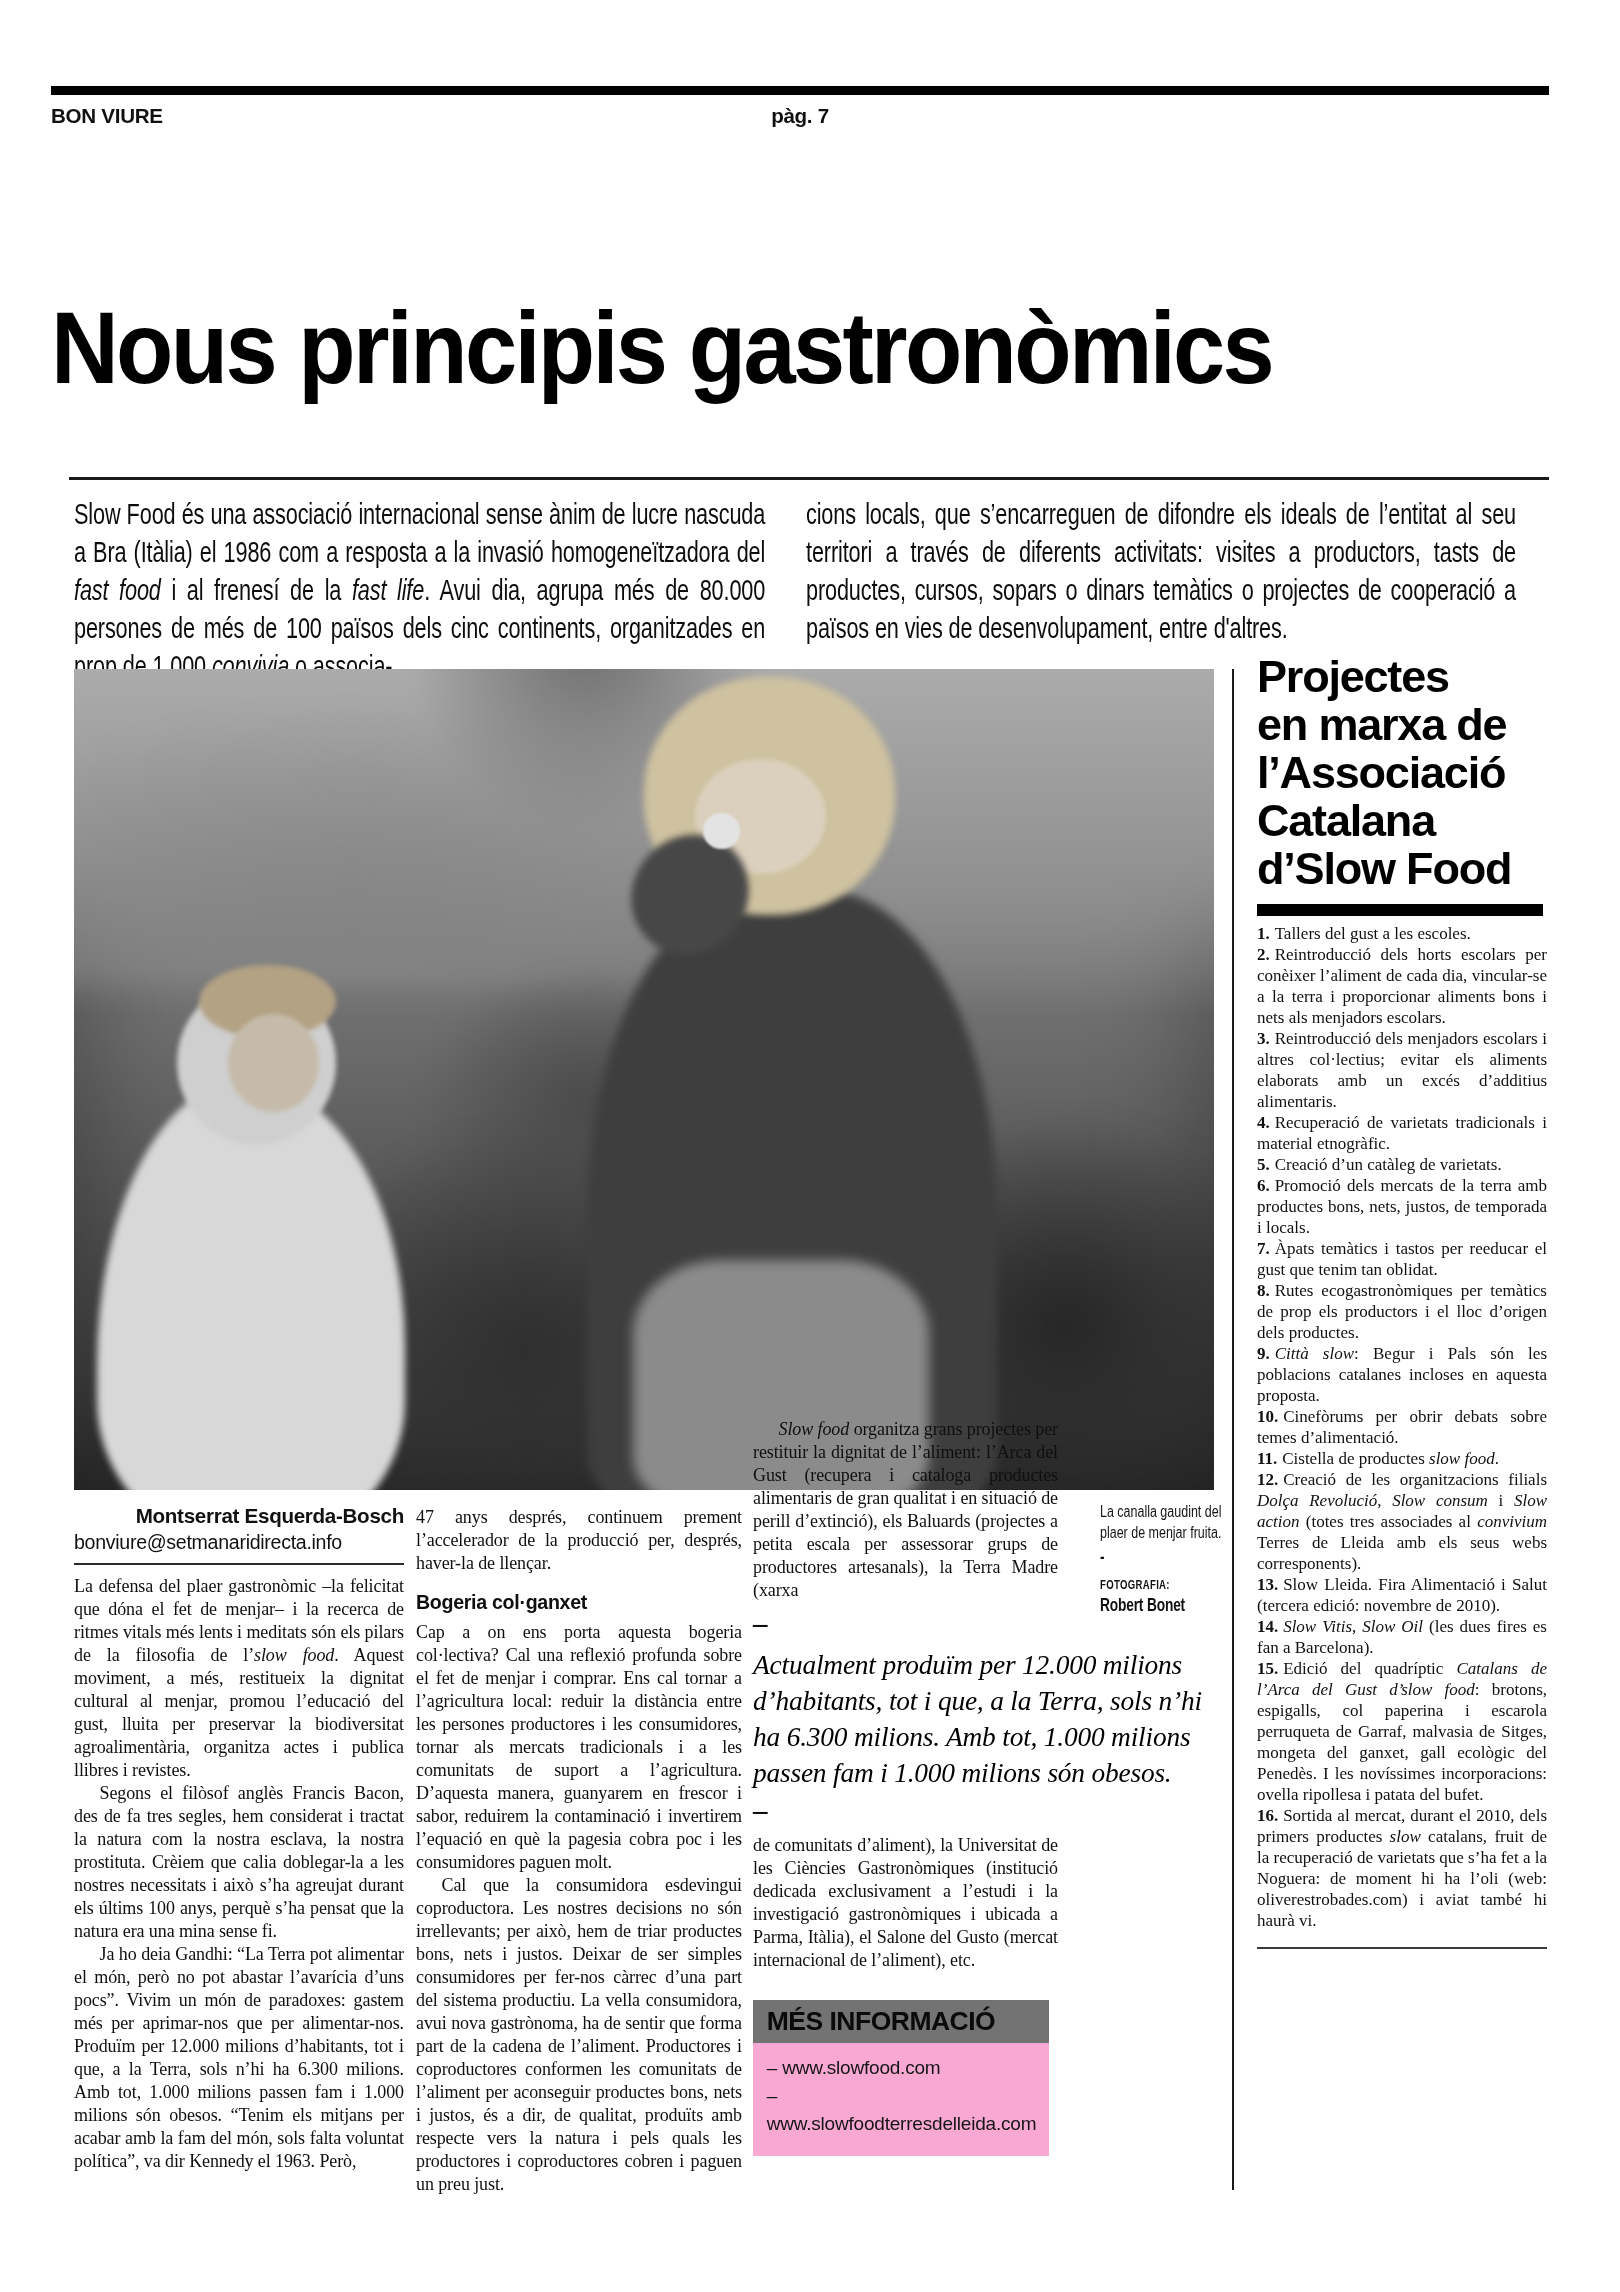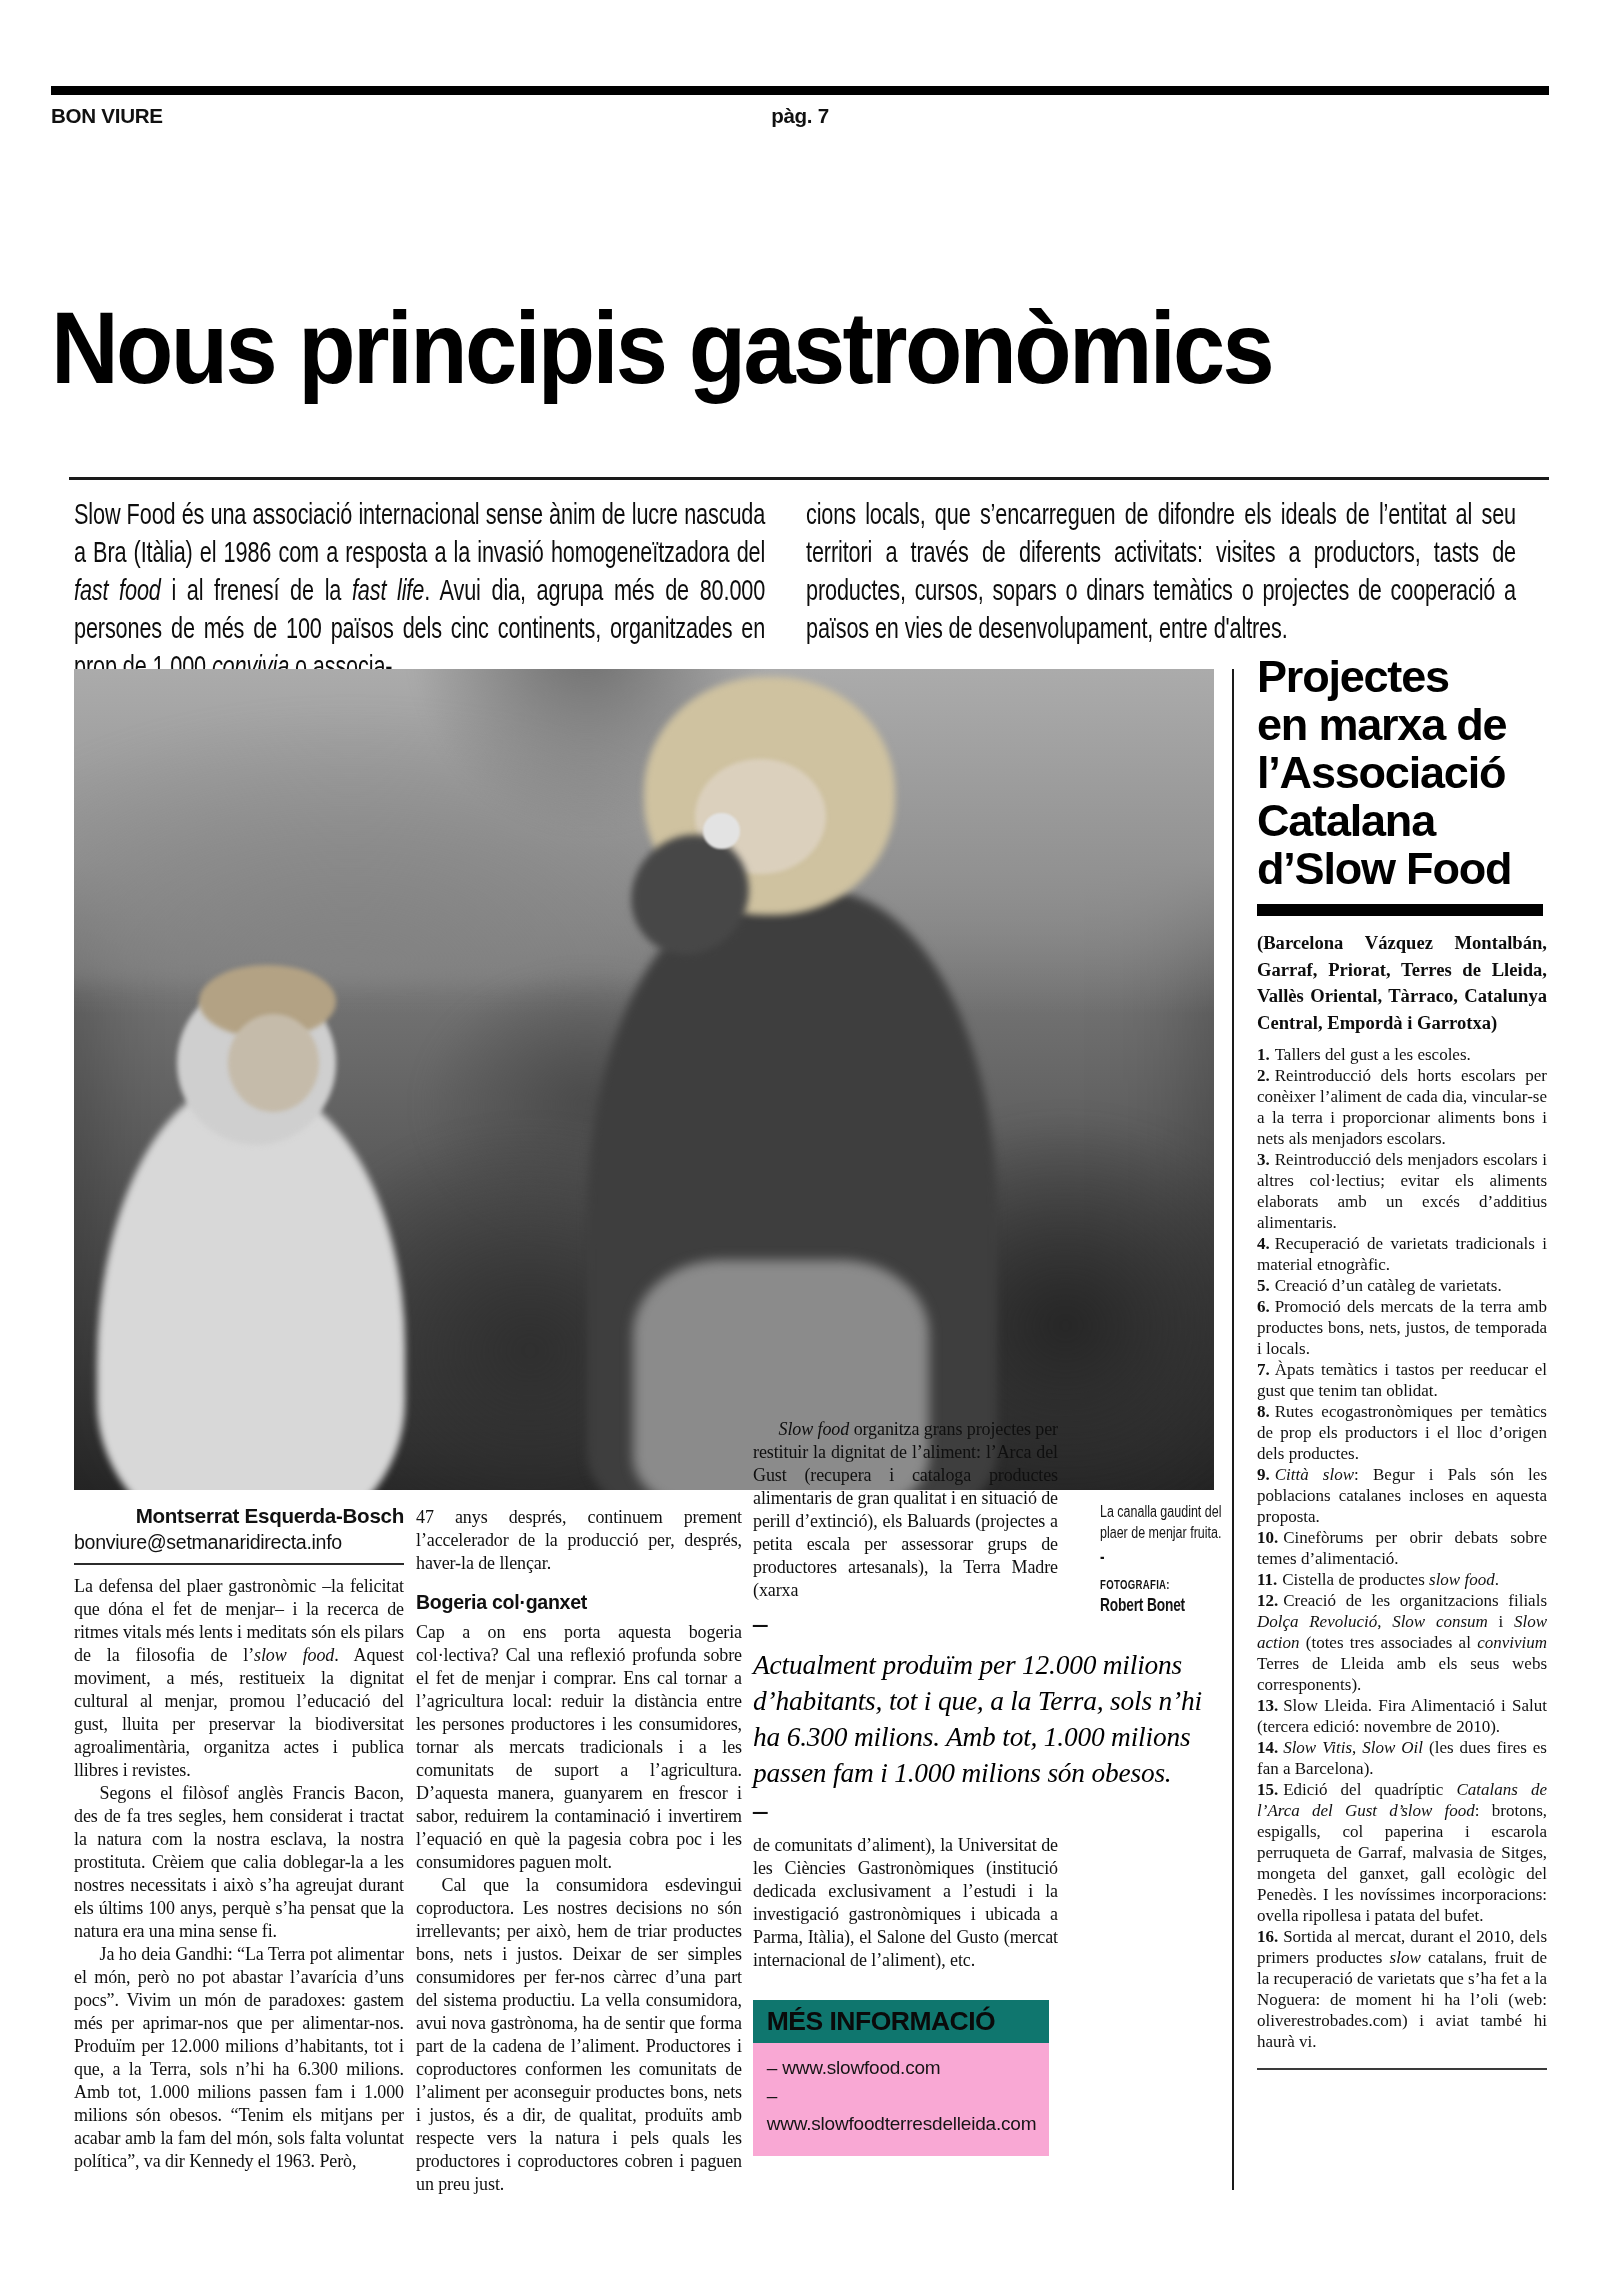--- a/index.html
+++ b/index.html
@@ -83,21 +83,21 @@
     letter-spacing:-0.3px;margin:15.7px 0 7.8px;text-align:left;}
 
   
   .pullquote{width:465px;margin:13.7px 0 15.7px;text-align:left;}
   .pq-dash{font-size:29px;font-weight:bold;line-height:15.7px;font-family:"Liberation Serif",serif;}
   .pq-text{margin:15.7px 0 11.8px;font-family:"Liberation Serif",serif;font-style:italic;
     font-size:27.4px;line-height:36px;letter-spacing:-0.2px;color:#000;text-align:left;}
 
   
   .mi-box{width:296px;margin-top:27.4px;font-family:"Liberation Sans",sans-serif;}
-  .mi-head{height:43px;background:#0f766e;display:flex;align-items:center;padding-left:13.7px;
+  .mi-head{height:43px;background:#737373;display:flex;align-items:center;padding-left:13.7px;
     font-size:26.5px;font-weight:bold;letter-spacing:-0.5px;color:#0a0a0a;}
   .mi-body{background:#f9a8d4;padding:11.8px 13.7px 17.6px;font-size:19px;line-height:28px;
     letter-spacing:-0.2px;text-align:left;color:#151515;}
 
   
   .v-rule{left:1232px;top:669px;width:2px;height:1521px;background:#1a1a1a;}
   .sidebar{left:1257px;top:653px;width:290px;}
   .sb-title{font-size:45px;line-height:48px;font-weight:bold;letter-spacing:-1.2px;color:#000;}
   .sb-rule{margin-top:10.8px;width:286px;height:11.8px;background:#000;}
   .sb-intro{margin-top:14.7px;font-family:"Liberation Serif",serif;font-weight:bold;
@@ -198,21 +198,20 @@
   <div class="abs v-rule"></div>
   <div class="abs sidebar">
     <div class="sb-title">
       <div>Projectes</div>
       <div>en marxa de</div>
       <div>l’Associació</div>
       <div>Catalana</div>
       <div>d’Slow Food</div>
     </div>
     <div class="sb-rule"></div>
-    <div class="sb-intro">(Barcelona Vázquez Montalbán, Garraf, Priorat, Terres de Lleida, Vallès Oriental, Tàrraco, Catalunya Central, Empordà i Garrotxa)</div>
     <ol class="sb-list">
       <li><b>1.</b><span>Tallers del gust a les escoles.</span></li>
       <li><b>2.</b><span>Reintroducció dels horts escolars per conèixer l’aliment de cada dia, vincular-se a la terra i proporcionar aliments bons i nets als menjadors escolars.</span></li>
       <li><b>3.</b><span>Reintroducció dels menjadors escolars i altres col·lectius; evitar els aliments elaborats amb un excés d’additius alimentaris.</span></li>
       <li><b>4.</b><span>Recuperació de varietats tradicionals i material etnogràfic.</span></li>
       <li><b>5.</b><span>Creació d’un catàleg de varietats.</span></li>
       <li><b>6.</b><span>Promoció dels mercats de la terra amb productes bons, nets, justos, de temporada i locals.</span></li>
       <li><b>7.</b><span>Àpats temàtics i tastos per reeducar el gust que tenim tan oblidat.</span></li>
       <li><b>8.</b><span>Rutes ecogastronòmiques per temàtics de prop els productors i el lloc d’origen dels productes.</span></li>
       <li><b>9.</b><span><i>Città slow</i>: Begur i Pals són les poblacions catalanes incloses en aquesta proposta.</span></li>

